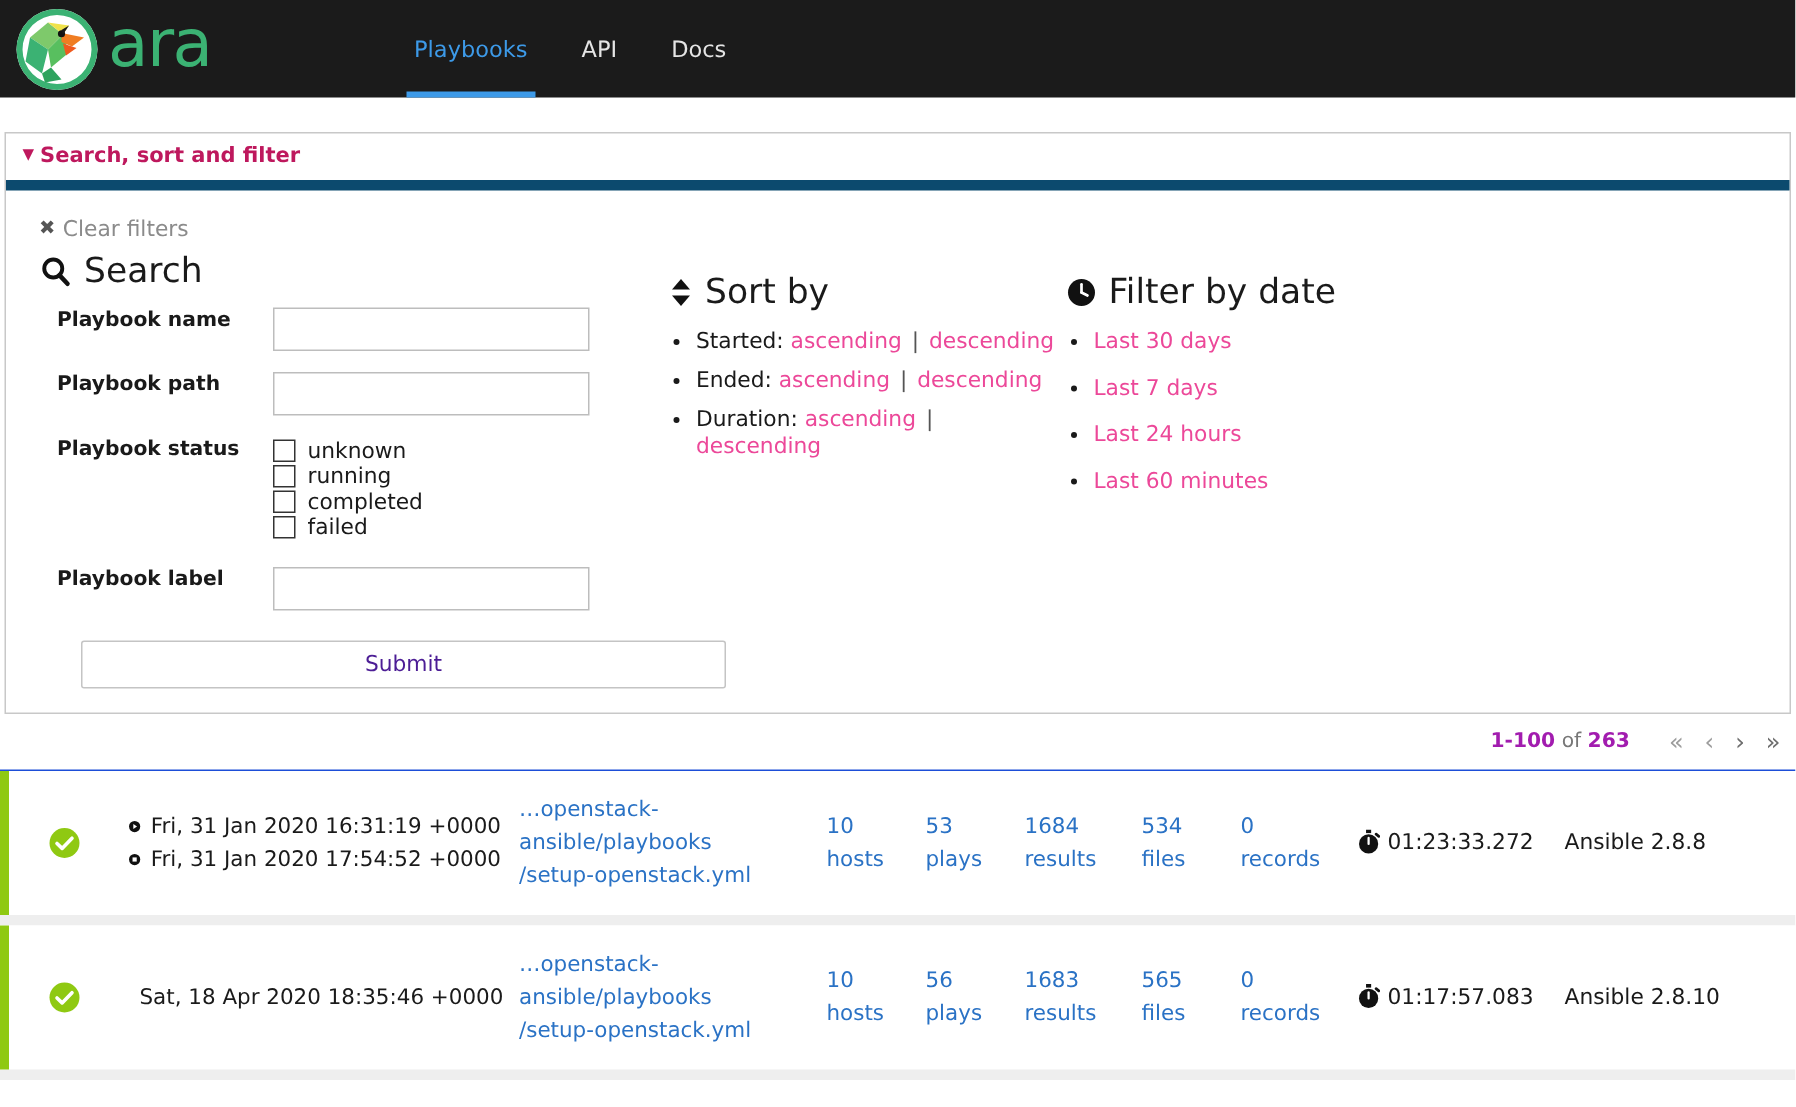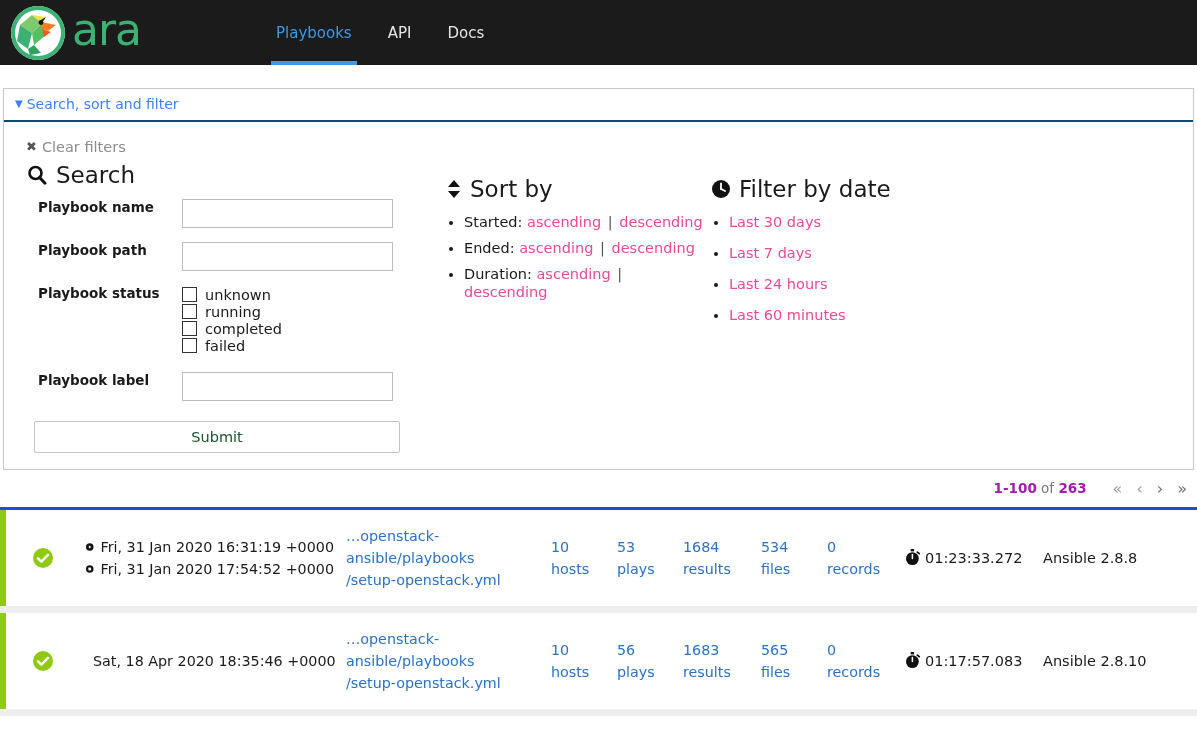--- a/index.html
+++ b/index.html
@@ -51,24 +51,24 @@
   }
 
   
   .panel {
     margin: 23px 3px 0 3px;
     border: 1px solid #c8c8c8;
     background: #fff;
   }
   .panel-head {
     padding: 7px 11px 8px 11px;
-    border-bottom: 2px solid #0c4a6e;
+    border-bottom: 7px solid #0c4a6e;
     font-size: 14px;
-    font-weight: normal;
-    color: #3b82f6;
+    font-weight: bold;
+    color: #be185d;
     cursor: pointer;
   }
   .caret { font-size: 10px; margin-right: 4px; display: inline-block; vertical-align: 2px;}
   .panel-body { padding: 14px 0 16px 22px; position: relative; }
 
   .clear-filters {
     color: #8b8b8b;
     font-size: 14.5px;
     text-decoration: none;
     display: inline-flex;
@@ -112,26 +112,26 @@
     outline: none;
   }
   .checks { display: flex; flex-direction: column; gap: 1px; padding-top: 2px; }
   .check { display: flex; align-items: center; gap: 8px; font-size: 14.5px; color: #1a1a1a; }
   .check input {
     width: 15px; height: 15px; margin: 0;
     -webkit-appearance: none; appearance: none;
     border: 1.6px solid #333; background: #fff; cursor: pointer;
   }
   .btn-submit {
-    margin-top: 6px; margin-left: 8px;
-    width: 366px; height: 32px;
+    margin-top: 6px; margin-left: 28px;
+    width: 430px; height: 32px;
     border: 1px solid #c4c4c4;
     background: #fff;
     font-size: 14.5px;
-    color: #14532d;
+    color: #4c1d95;
     font-family: inherit;
     border-radius: 2px;
     cursor: pointer;
   }
 
   ul.plain { list-style: disc; margin: 0; padding-left: 18px; }
   ul.plain li { font-size: 14.5px; color: #1a1a1a; margin-bottom: 8px; line-height: 1.25; }
   ul.dates li { margin-bottom: 13px; }
   a.lnk { color: #ec4899; text-decoration: none; cursor: pointer; }
   .sep { color: #555; padding: 0 2px; }
@@ -144,21 +144,21 @@
     font-size: 13.5px;
     color: #444;
   }
   .pagecount b { color: #a21caf; }
   .pagecount span { color: #777; }
   .pager { display: flex; gap: 14px; align-items: center; padding-left: 14px; }
   .pager a { font-size: 16px; color: #9d9d9d; text-decoration: none; cursor: pointer; }
   .pager a.on { color: #6e6e6e; }
 
   
-  .cards { border-top: 3px solid #1d4ed8; }
+  .cards { border-top: 1px solid #1d4ed8; }
   .card {
     display: flex; align-items: stretch;
     border-bottom: 7px solid #eeeeee;
     background: #fff;
     min-height: 103px;
   }
   .card-accent { width: 6px; background: #8fc912; flex: none; }
   .card-inner {
     flex: 1;
     display: flex; align-items: center;

